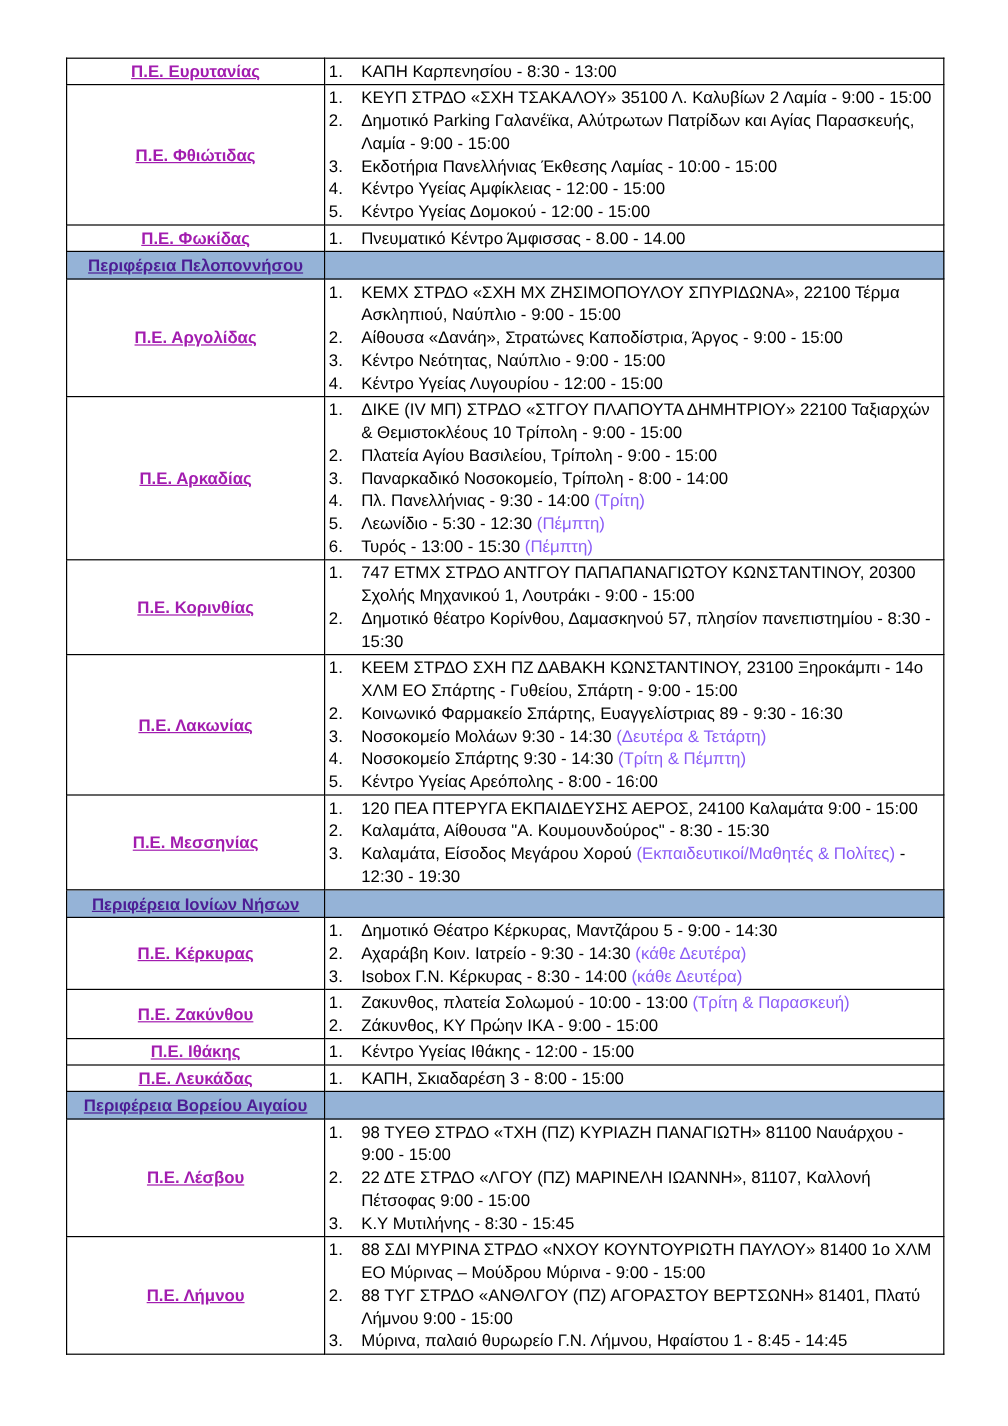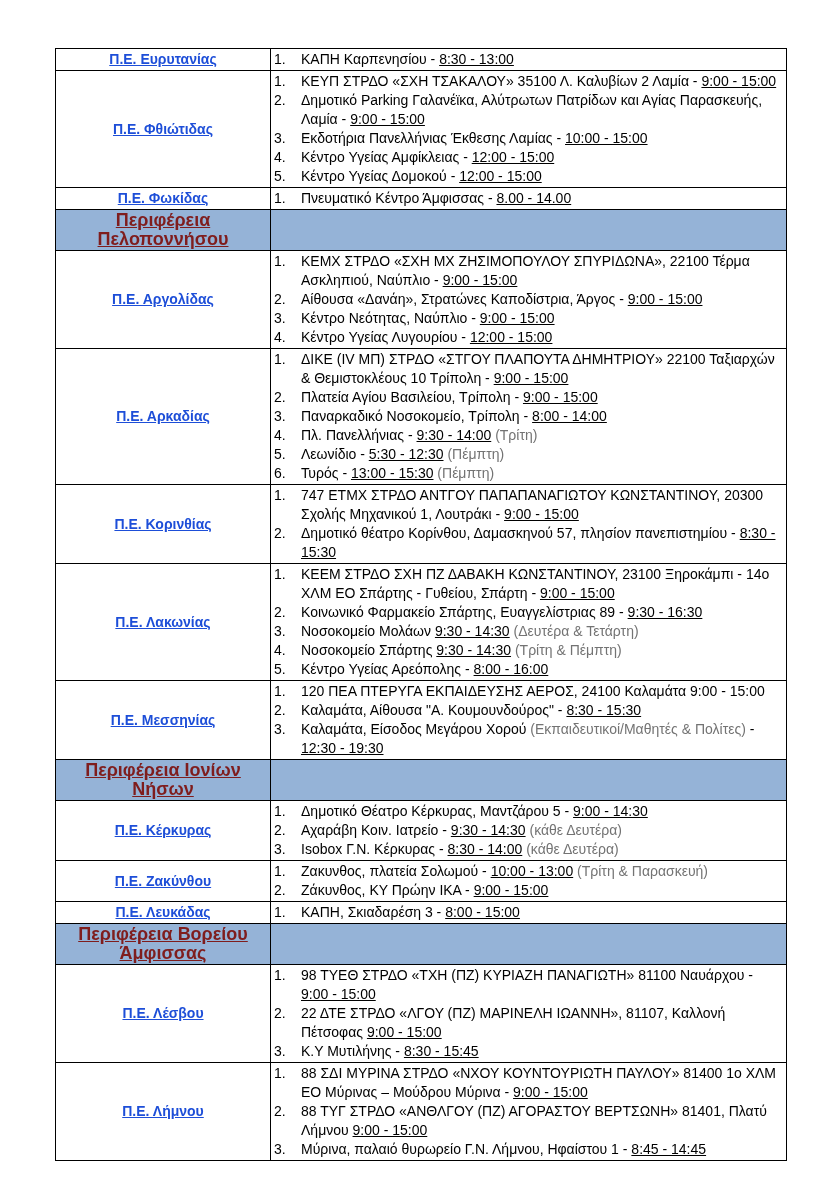--- a/index.html
+++ b/index.html
@@ -25,21 +25,21 @@
   table.sched td {
     border: 1.5px solid #000000;
     vertical-align: middle;
     padding: 1px 3px;
   }
   
   td.region-cell {
     text-align: center;
   }
   .region-link {
-    color: #1d4ed8;
+    color: #a21caf;
     font-weight: bold;
     text-decoration: underline;
     font-size: 14px;
     line-height: 19px;
     cursor: pointer;
   }
   
   td.items-cell {
     padding: 1px 4px 1px 13px;
   }
@@ -50,38 +50,37 @@
   }
   .item-num {
     flex: none;
     width: 27px;
   }
   .item-text {
     flex: 1;
     padding-right: 2px;
   }
   .seg-time {
-    text-decoration: underline;
   }
   .seg-red {
-    color: #737373;
+    color: #8b5cf6;
   }
   
   tr.section-row td {
     background: #95B3D7;
     height: 20px;
   }
   td.section-cell {
     text-align: center;
   }
   .section-label {
-    color: #7f1d1d;
+    color: #4c1d95;
     font-weight: bold;
     text-decoration: underline;
-    font-size: 18px;
+    font-size: 14px;
     line-height: 19px;
   }
 </style>
 </head>
 <body>
 
 <div class="doc">
   <table class="sched">
     <colgroup>
       <col style="width:215px">
@@ -268,30 +267,39 @@
               <span class="item-num">1.</span>
               <span class="item-text"><span>Ζακυνθος, πλατεία Σολωμού - </span><span class="seg-time">10:00 - 13:00</span><span> </span><span class="seg-red">(Τρίτη &amp; Παρασκευή)</span></span>
             </div>
             <div class="item">
               <span class="item-num">2.</span>
               <span class="item-text"><span>Ζάκυνθος, ΚΥ Πρώην ΙΚΑ - </span><span class="seg-time">9:00 - 15:00</span></span>
             </div>
           </td>
         </tr>
         <tr>
+          <td class="region-cell"><span class="region-link">Π.Ε. Ιθάκης</span></td>
+          <td class="items-cell">
+            <div class="item">
+              <span class="item-num">1.</span>
+              <span class="item-text"><span>Κέντρο Υγείας Ιθάκης - </span><span class="seg-time">12:00 - 15:00</span></span>
+            </div>
+          </td>
+        </tr>
+        <tr>
           <td class="region-cell"><span class="region-link">Π.Ε. Λευκάδας</span></td>
           <td class="items-cell">
             <div class="item">
               <span class="item-num">1.</span>
               <span class="item-text"><span>ΚΑΠΗ, Σκιαδαρέση 3 - </span><span class="seg-time">8:00 - 15:00</span></span>
             </div>
           </td>
         </tr>
         <tr class="section-row">
-          <td class="section-cell"><span class="section-label">Περιφέρεια Βορείου Άμφισσας</span></td>
+          <td class="section-cell"><span class="section-label">Περιφέρεια Βορείου Αιγαίου</span></td>
           <td></td>
         </tr>
         <tr>
           <td class="region-cell"><span class="region-link">Π.Ε. Λέσβου</span></td>
           <td class="items-cell">
             <div class="item">
               <span class="item-num">1.</span>
               <span class="item-text"><span>98 ΤΥΕΘ ΣΤΡΔΟ «ΤΧΗ (ΠΖ) ΚΥΡΙΑΖΗ ΠΑΝΑΓΙΩΤΗ» 81100 Ναυάρχου - </span><span class="seg-time">9:00 - 15:00</span></span>
             </div>
             <div class="item">

